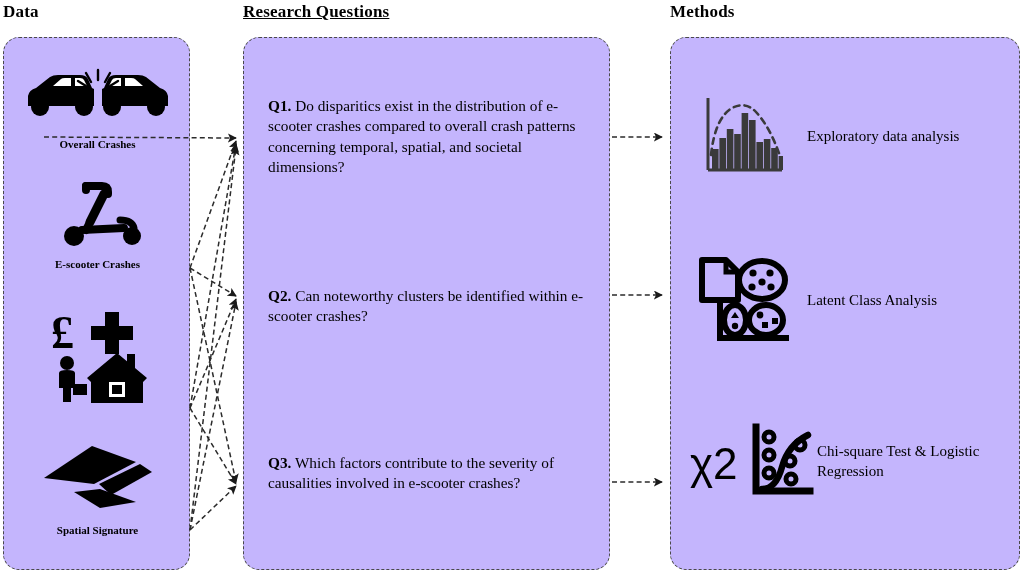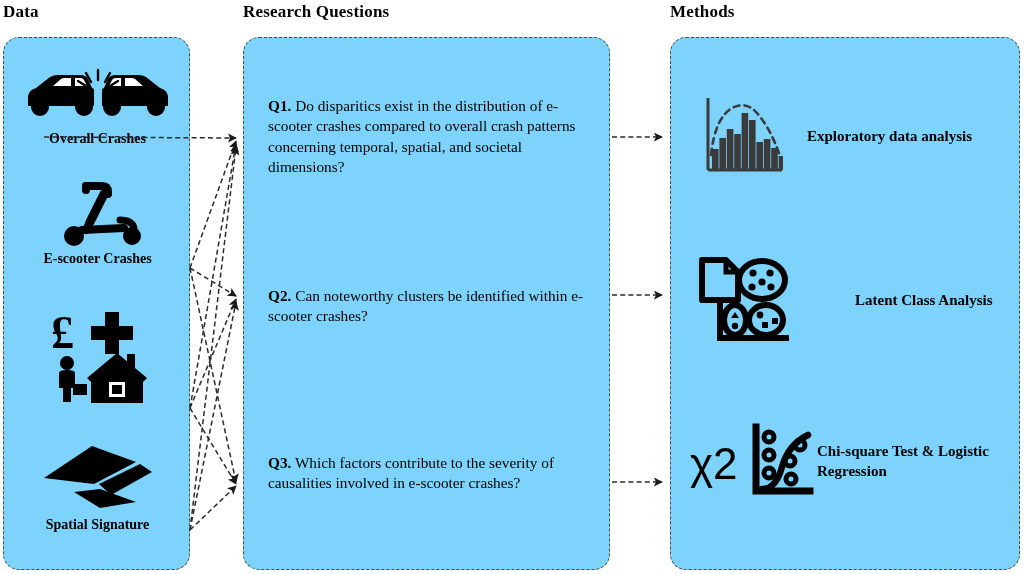--- a/index.html
+++ b/index.html
@@ -20,32 +20,32 @@
   .col-header {
     position: absolute;
     top: 2px;
     font-weight: bold;
     font-size: 17px;
     text-align: left;
     letter-spacing: 0.2px;
     white-space: nowrap;
   }
   #hdr-data      { left: 3px;   width: 187px; }
-  #hdr-questions { left: 243px; width: 367px; }
+  #hdr-questions { left: 243px; width: 367px; text-decoration: underline; }
   #hdr-methods   { left: 670px; width: 350px; }
 
   
   .panel {
     position: absolute;
     top: 37px;
     height: 533px;
     border: 1.4px dashed #4a4a4a;
     border-radius: 16px;
     box-sizing: border-box;
-    background: #7dd3fc;
+    background: #c4b5fd;
   }
   #panel-data      { left: 3px;   width: 187px; }
   #panel-questions { left: 243px; width: 367px; }
   #panel-methods   { left: 670px; width: 350px; }
 
   
   .data-item {
     position: absolute;
     left: 0;
     width: 187px;
@@ -60,22 +60,22 @@
     height: 72px;
     display: flex;
     align-items: center;
     justify-content: center;
   }
   #data-item-2 .data-icon { height: 98px; }
   #data-item-3 .data-icon { height: 78px; }
 
   .data-label {
     font-weight: bold;
-    font-size: 14px;
-    margin-top: 1px;
+    font-size: 11px;
+    margin-top: 8px;
     white-space: nowrap;
   }
 
   
   .rq {
     position: absolute;
     left: 24px;
     width: 325px;
     font-size: 15.3px;
     line-height: 1.34;
@@ -88,34 +88,34 @@
 
   
   .method {
     position: absolute;
     left: 18px;
     width: 320px;
     display: flex;
     align-items: center;
   }
   #method-0 { top: 58px; }
-  #method-1 { top: 218px; gap: 48px; }
+  #method-1 { top: 218px; }
   #method-2 { top: 385px; }
 
   .method-icon {
     width: 108px;
     flex: 0 0 108px;
     display: flex;
     align-items: center;
     justify-content: center;
   }
   #method-2 .method-icon { width: 128px; flex: 0 0 128px; align-items: center; }
 
   .method-label {
-    font-weight: bold;
+    font-weight: normal;
     font-size: 15px;
     line-height: 1.32;
     margin-left: 10px;
   }
   #method-2 .method-label { margin-left: 0; }
 
   
   #connectors {
     position: absolute;
     left: 0;

